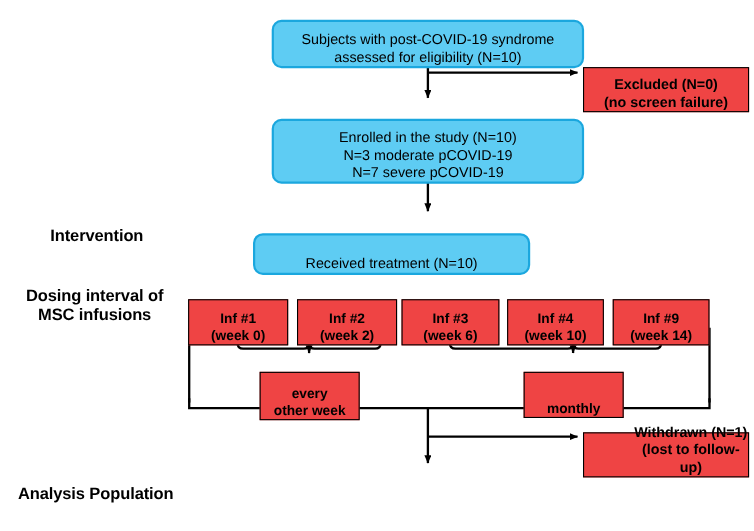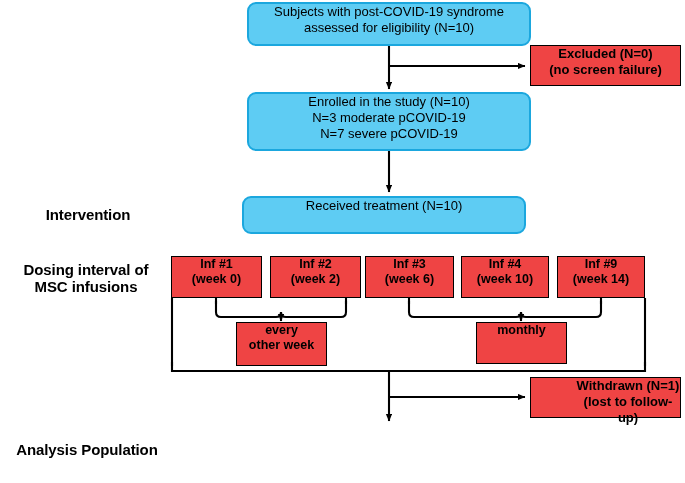--- a/index.html
+++ b/index.html
@@ -37,24 +37,25 @@
     color: #000000;
     text-align: center;
     letter-spacing: -0.1px;
   }
 
   
   .node {
     position: absolute;
     box-sizing: border-box;
     display: flex;
-    align-items: flex-start;
+    align-items: flex-end;
     justify-content: center;
     text-align: center;
     color: #000000;
+    margin-top: 16px;
   }
   .node .txt {
     display: block;
     white-space: pre-line;
   }
 
   
   .blue-box {
     background: #5ECCF3;
     border: 2px solid #1BA7DE;
@@ -147,21 +148,21 @@
     <span class="txt">Excluded (N=0)
 (no screen failure)</span>
   </div>
 
   <div class="node blue-box" style="left:247px; top:92px; width:284px; height:59px;">
     <span class="txt">Enrolled in the study (N=10)
 N=3 moderate pCOVID-19
 N=7 severe pCOVID-19</span>
   </div>
 
-  <div class="node blue-box" style="left:242px; top:196px; width:284px; height:38px;">
+  <div class="node blue-box" style="left:230px; top:196px; width:252px; height:38px;">
     <span class="txt">Received treatment (N=10)</span>
   </div>
 
   <div class="node white-box inf-box" style="left:171px; top:256px; width:91px; height:42px;">
     <span class="txt">Inf #1
 (week 0)</span>
   </div>
 
   <div class="node white-box inf-box" style="left:270px; top:256px; width:91px; height:42px;">
     <span class="txt">Inf #2

